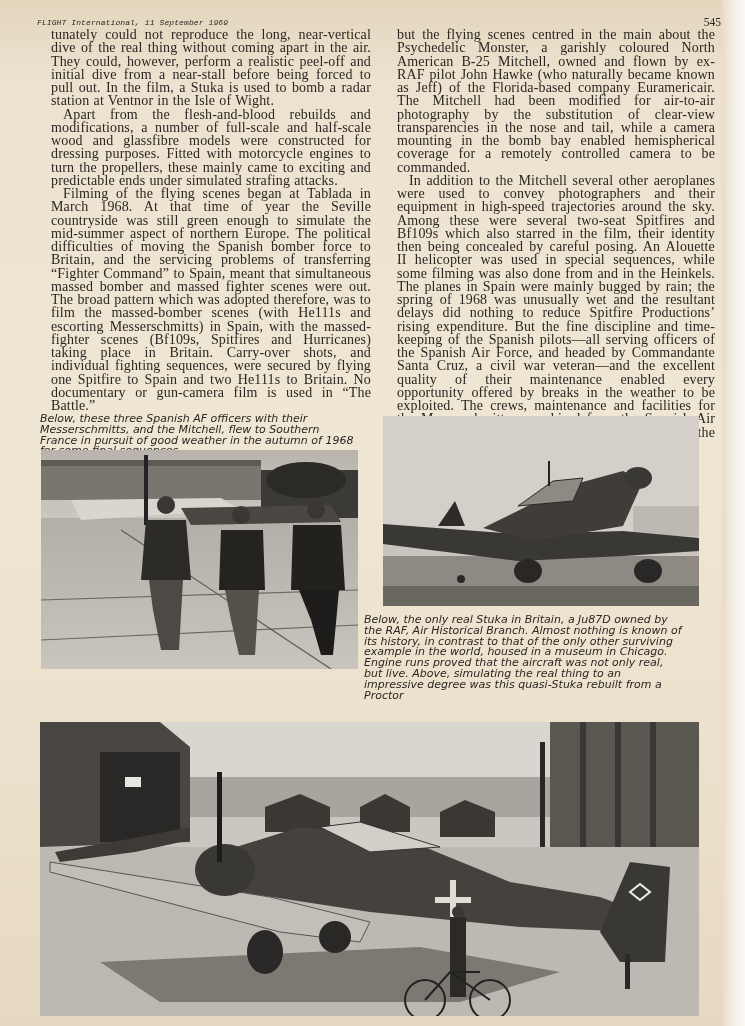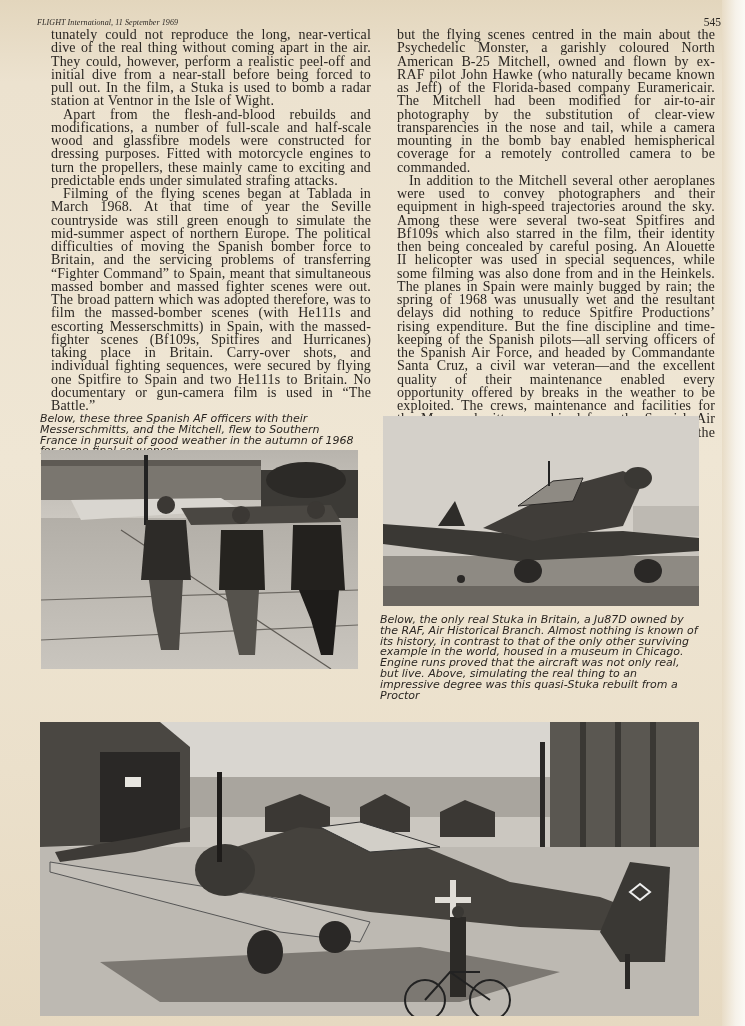--- a/index.html
+++ b/index.html
@@ -15,42 +15,42 @@
   }
   .paper-right {
     position:absolute; left:722px; top:0; width:23px; height:1026px;
     background: linear-gradient(90deg, #e8dcc6 0%, #f6f2ea 60%, #fbf9f5 100%);
   }
   .header {
     position:absolute; top:18px; left:37px; right:24px; height:14px;
   }
   .header .journal {
     position:absolute; left:0; top:0;
-    font-family:Liberation Serif, serif; font-style:italic; font-size:8px; letter-spacing:0.1px; color:#2a2622;
+    font-family:Liberation Mono, monospace; font-style:italic; font-size:8px; letter-spacing:0.1px; color:#2a2622;
   }
   .header .pageno {
     position:absolute; right:0; top:-2px;
     font-family:"Liberation Serif", serif; font-size:11.5px; color:#2a2622;
   }
   .col {
     position:absolute; top:28px; width:320px;
     font-size:14px; line-height:13.25px; text-align:justify;
     letter-spacing:0.15px; word-spacing:0.5px;margin-left:12px;
   }
   .col p { margin:0; text-indent:0; }
   .col p.ind { text-indent:12px; }
   .col-left { left:39px; }
   .col-right { left:385px; width:318px; }
   .caption {
     position:absolute;
     font-family:"DejaVu Sans", sans-serif; font-style:italic;
     font-size:11px; line-height:10.8px; color:#2a2622; text-align:left;
   }
   .cap1 { left:40px; top:414px; width:318px; }
-  .cap2 { left:380px; top:615px; width:318px; }
+  .cap2 { left:364px; top:615px; width:318px; }
   .photo { position:absolute; overflow:hidden; background:#9a958e; }
   .photo svg { display:block; width:100%; height:100%; }
   .p1 { left:41px; top:450px; width:317px; height:219px; }
   .p2 { left:383px; top:416px; width:316px; height:190px; }
   .p3 { left:40px; top:722px; width:659px; height:294px; }
 </style>
 </head>
 <body>
 
 <div class="paper"></div>

